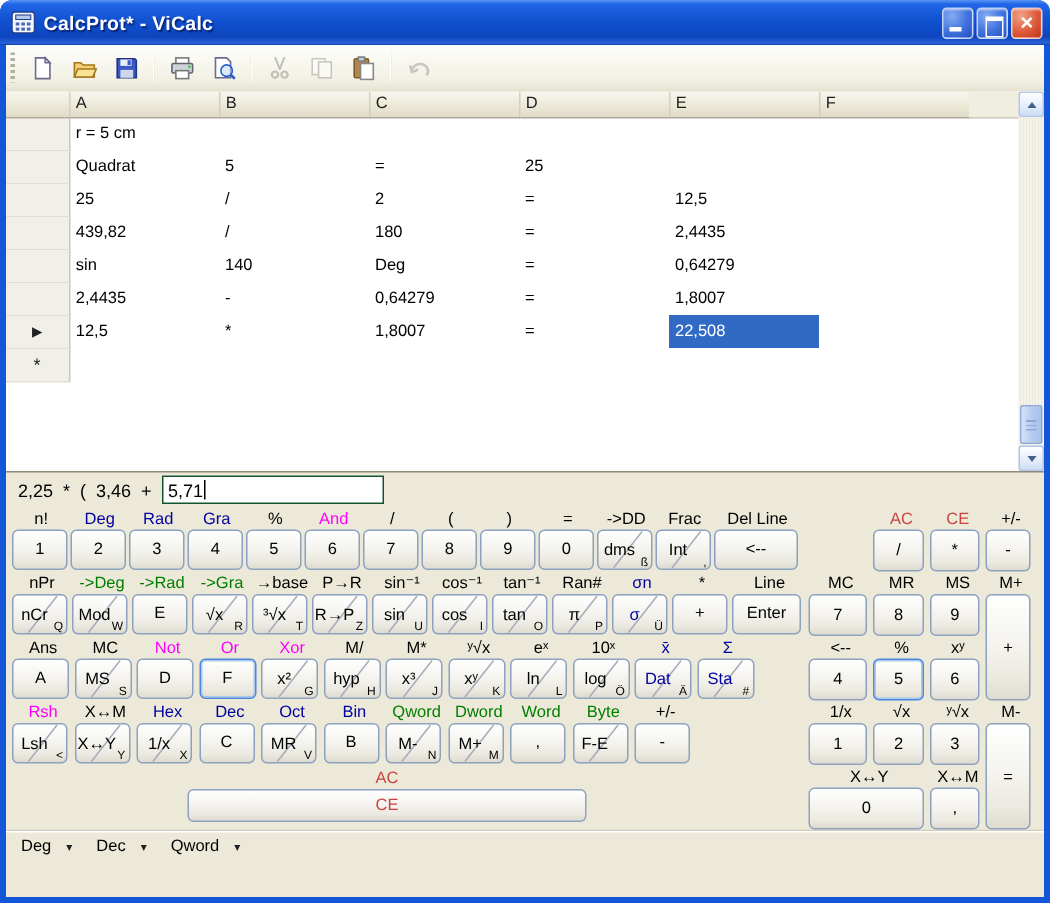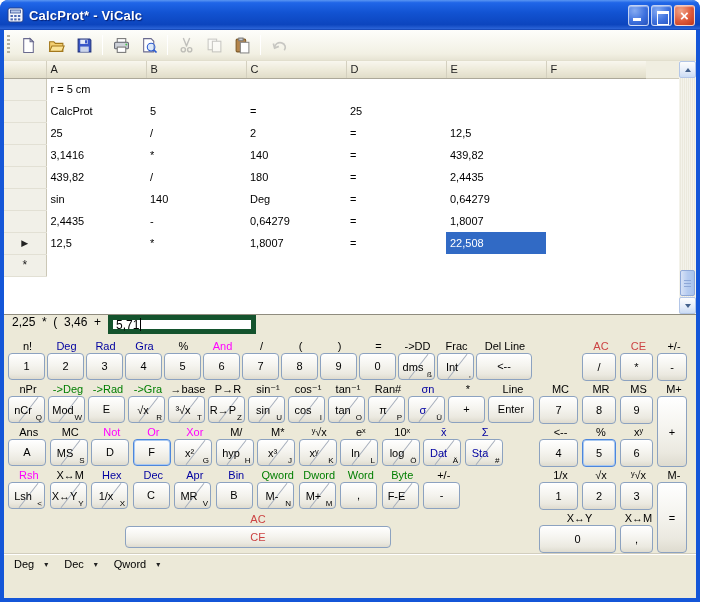--- a/index.html
+++ b/index.html
@@ -54,23 +54,23 @@
      background:linear-gradient(180deg,#FEFEFE,#E4ECF9 60%,#CBDCF5);display:flex;align-items:center;justify-content:center}
   .varrow.up{top:0}.varrow.down{bottom:0}
   .tri-up{width:0;height:0;border-left:3px solid transparent;border-right:3px solid transparent;border-bottom:4px solid #44618C}
   .tri-down{width:0;height:0;border-left:3px solid transparent;border-right:3px solid transparent;border-top:4px solid #44618C}
   .vthumb{position:absolute;left:1px;width:15px;top:209px;height:26px;border:1px solid #8EA8D8;border-radius:2px;
      background:linear-gradient(90deg,#D7E2F6,#B6CCF0 50%,#A8C2EC)}
   .vthumb::after{content:"";position:absolute;left:3px;right:3px;top:9px;height:7px;
      background:repeating-linear-gradient(180deg,#8EA8D8 0 1px,rgba(0,0,0,0) 1px 3px)}
 
   
-  .inputline{height:24px;background:#ECE9D8;border-top:1px solid #8F8C7E;display:flex;padding-left:8px;font-size:12px}
+  .inputline{height:24px;background:#ECE9D8;border-top:1px solid #8F8C7E;display:flex;align-items:center;padding-left:8px;font-size:12px}
   .il-prefix{white-space:pre}
-  .il-box{margin-left:7px;width:148px;height:19px;background:#fff;border:5px solid #14532d;display:flex;align-items:center;padding-left:3px;font-size:12px}
+  .il-box{margin-left:7px;width:148px;height:19px;background:#fff;border:1px solid #14532d;display:flex;align-items:center;padding-left:3px;font-size:12px}
   .il-caret{width:1px;height:13px;background:#000;margin-left:1px}
 
   
   .keypadarea{height:215px;position:relative;background:#ECE9D8}
   .kleft{position:absolute;left:4px;top:2px}
   .krow{height:43px;white-space:nowrap}
   .kcell{display:inline-block;vertical-align:top}
   .ktop,.ntop{height:13px;line-height:12px;font-size:11px;text-align:center;overflow:visible;white-space:nowrap}
   .key,.nkey{height:27px;border:1px solid #8CA2C0;border-radius:4px;color:#000;font-size:11px;font-family:inherit;position:relative;padding:0;display:block;
      background:linear-gradient(180deg,#FFFFFF,#F5F4EF 45%,#EBE9E0 80%,#DEDBCF);box-shadow:inset 0 1px 0 #fff}
@@ -248,43 +248,34 @@
               <td class="marker"></td>
               <td>r = 5 cm</td>
               <td></td>
               <td></td>
               <td></td>
               <td></td>
               <td></td>
             </tr>
             <tr>
               <td class="marker"></td>
-              <td>CalcProt</td>
+              <td>Quadrat</td>
               <td>5</td>
               <td>=</td>
               <td>25</td>
               <td></td>
               <td></td>
             </tr>
             <tr>
               <td class="marker"></td>
               <td>25</td>
               <td>/</td>
               <td>2</td>
               <td>=</td>
               <td>12,5</td>
-              <td></td>
-            </tr>
-            <tr>
-              <td class="marker"></td>
-              <td>3,1416</td>
-              <td>*</td>
-              <td>140</td>
-              <td>=</td>
-              <td>439,82</td>
               <td></td>
             </tr>
             <tr>
               <td class="marker"></td>
               <td>439,82</td>
               <td>/</td>
               <td>180</td>
               <td>=</td>
               <td>2,4435</td>
               <td></td>
@@ -476,21 +467,21 @@
               </button></div><div class="kcell"><div class="ktop">X↔M</div><button class="key has-sub">
                 <span class="main">X↔Y</span>
                 <i class="diag"></i>
                 <span class="sub">Y</span>
               </button></div><div class="kcell"><div class="ktop tc-blue">Hex</div><button class="key has-sub">
                 <span class="main">1/x</span>
                 <i class="diag"></i>
                 <span class="sub">X</span>
               </button></div><div class="kcell"><div class="ktop tc-blue">Dec</div><button class="key">
                 <span class="main">C</span>
-              </button></div><div class="kcell"><div class="ktop tc-blue">Apr</div><button class="key has-sub">
+              </button></div><div class="kcell"><div class="ktop tc-blue">Oct</div><button class="key has-sub">
                 <span class="main">MR</span>
                 <i class="diag"></i>
                 <span class="sub">V</span>
               </button></div><div class="kcell"><div class="ktop tc-blue">Bin</div><button class="key">
                 <span class="main">B</span>
               </button></div><div class="kcell"><div class="ktop tc-green">Qword</div><button class="key has-sub">
                 <span class="main">M-</span>
                 <i class="diag"></i>
                 <span class="sub">N</span>
               </button></div><div class="kcell"><div class="ktop tc-green">Dword</div><button class="key has-sub">

